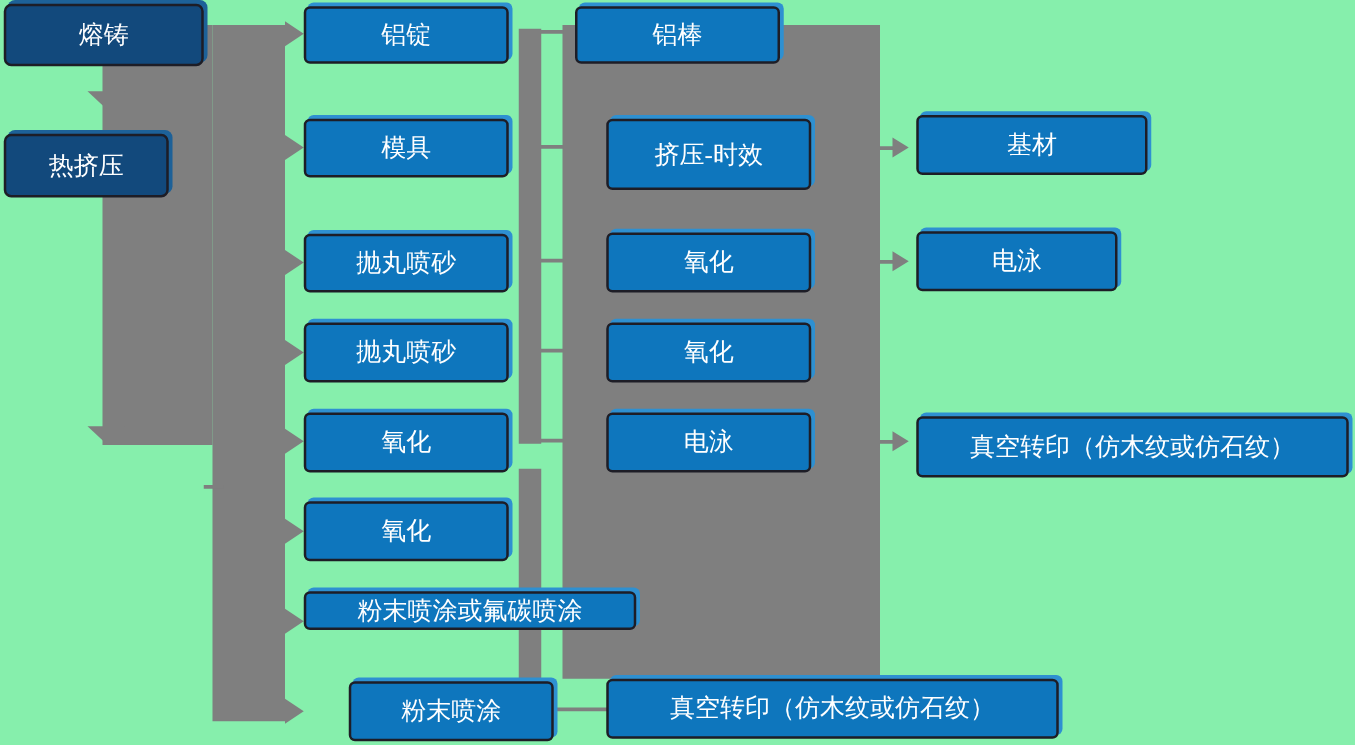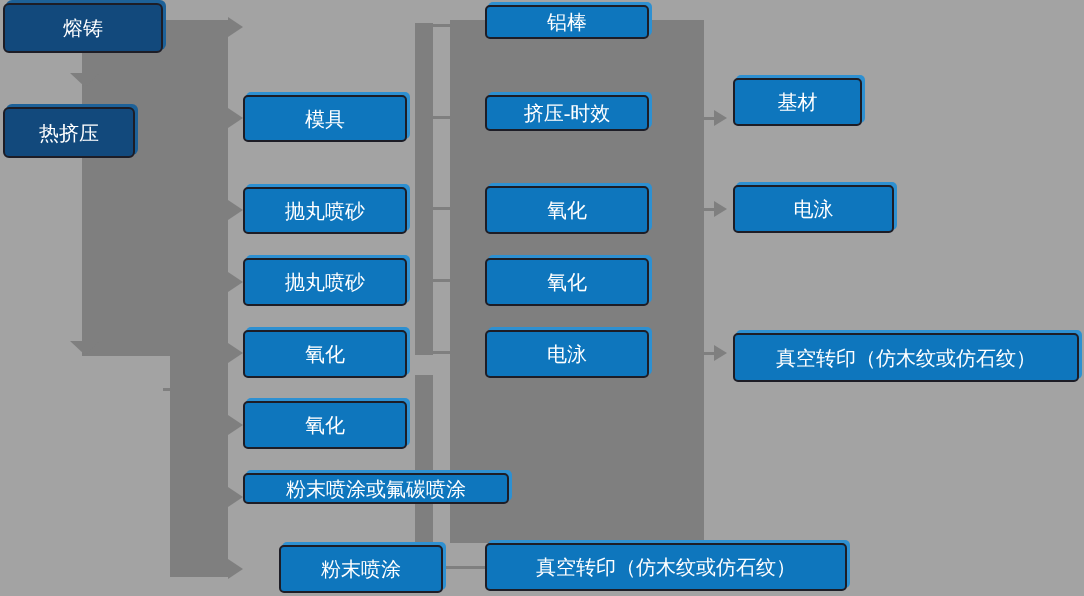--- a/index.html
+++ b/index.html
@@ -1,17 +1,17 @@
 <!DOCTYPE html>
 <html><head>
 <meta charset="utf-8">
 <style>
   html,body{margin:0;padding:0;background:#ffffff;}
   #canvas{
-    position:relative;width:1084px;height:596px;background:#a3a3a3;overflow:hidden;
+    position:relative;width:1084px;height:596px;background:#86efac;overflow:hidden;
     font-family:Liberation Serif, serif;
   }
   
   .bar{position:absolute;background:#7f7f7f;z-index:1;}
   .thinline{position:absolute;background:#7f7f7f;height:3px;z-index:1;}
   .tri-right{position:absolute;width:0;height:0;z-index:1;
     border-top:10px solid transparent;border-bottom:10px solid transparent;
     border-left:15px solid #7f7f7f;}
   .tri-right.sm{border-top-width:8px;border-bottom-width:8px;border-left-width:13px;}
   .tri-down{position:absolute;width:0;height:0;z-index:1;
@@ -64,32 +64,33 @@
   <div class="thinline" style="left:703px;top:117px;width:12px;"></div>
   <div class="tri-right sm" style="left:714px;top:110px;"></div>
   <div class="thinline" style="left:703px;top:208px;width:12px;"></div>
   <div class="tri-right sm" style="left:714px;top:201px;"></div>
   <div class="thinline" style="left:703px;top:352px;width:12px;"></div>
   <div class="tri-right sm" style="left:714px;top:345px;"></div>
 
   <div class="node dark" style="left:3px;top:3px;width:160px;height:50px;">熔铸</div>
   <div class="node dark" style="left:3px;top:107px;width:132px;height:51px;">热挤压</div>
 
+  <div class="node" style="left:243px;top:5px;width:164px;height:46px;">铝锭</div>
   <div class="node" style="left:243px;top:95px;width:164px;height:47px;">模具</div>
   <div class="node" style="left:243px;top:187px;width:164px;height:47px;">抛丸喷砂</div>
   <div class="node" style="left:243px;top:258px;width:164px;height:48px;">抛丸喷砂</div>
   <div class="node" style="left:243px;top:330px;width:164px;height:48px;">氧化</div>
   <div class="node" style="left:243px;top:401px;width:164px;height:48px;">氧化</div>
   <div class="node" style="left:243px;top:473px;width:266px;height:31px;">粉末喷涂或氟碳喷涂</div>
   <div class="node" style="left:243px;top:545px;width:164px;height:48px;margin-left:36px;">粉末喷涂</div>
 
-  <div class="node" style="left:485px;top:5px;width:164px;height:34px;text-align:right;">铝棒</div>
-  <div class="node" style="left:485px;top:95px;width:164px;height:36px;">挤压-时效</div>
+  <div class="node" style="left:460px;top:5px;width:164px;height:46px;text-align:right;">铝棒</div>
+  <div class="node" style="left:485px;top:95px;width:164px;height:57px;">挤压-时效</div>
   <div class="node" style="left:485px;top:186px;width:164px;height:48px;">氧化</div>
   <div class="node" style="left:485px;top:258px;width:164px;height:48px;">氧化</div>
   <div class="node" style="left:485px;top:330px;width:164px;height:48px;">电泳</div>
   <div class="node" style="left:485px;top:543px;width:362px;height:48px;">真空转印（仿木纹或仿石纹）</div>
 
-  <div class="node" style="left:733px;top:78px;width:129px;height:48px;">基材</div>
+  <div class="node" style="left:733px;top:92px;width:185px;height:48px;">基材</div>
   <div class="node" style="left:733px;top:185px;width:161px;height:48px;">电泳</div>
   <div class="node" style="left:733px;top:333px;width:346px;height:49px;">真空转印（仿木纹或仿石纹）</div>
 
 </div>
 
 </body></html>

